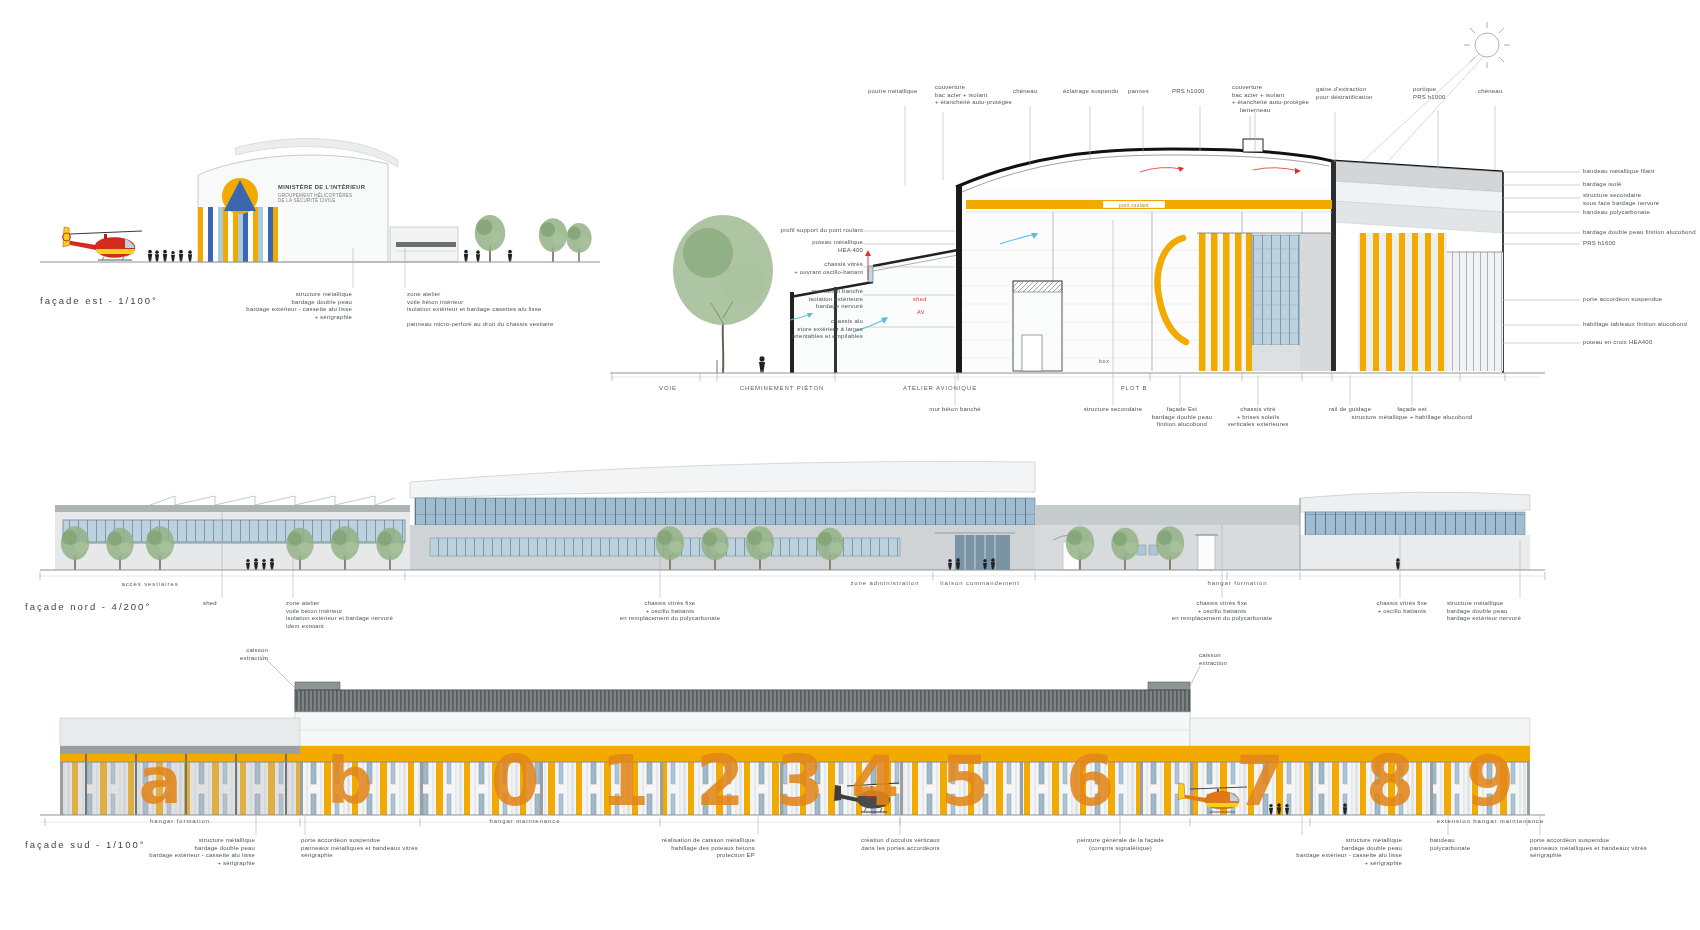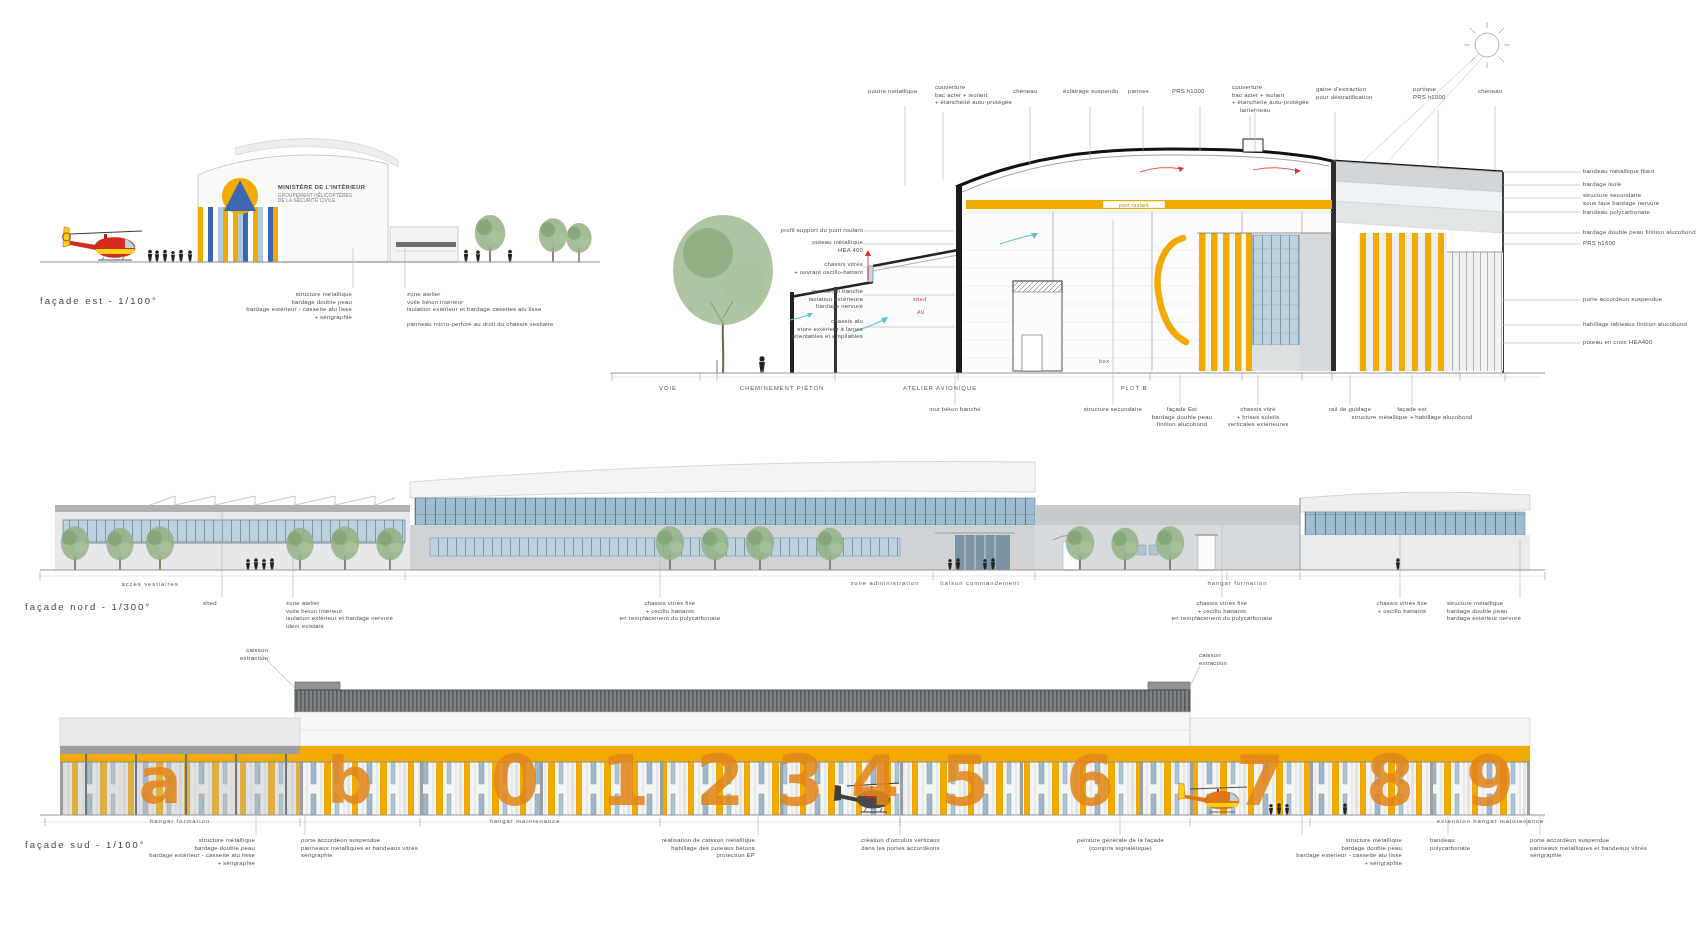--- a/index.html
+++ b/index.html
@@ -486,21 +486,21 @@
     <g stroke="#B0B4B6" stroke-width="0.6">
       <line x1="207" y1="70" x2="207" y2="158"></line>
         <line x1="278" y1="105" x2="278" y2="158"></line>
       <line x1="645" y1="116" x2="645" y2="158"></line>
         <line x1="1207" y1="85" x2="1207" y2="158"></line>
       <line x1="1385" y1="95" x2="1385" y2="158"></line>
         <line x1="1505" y1="100" x2="1505" y2="158"></line>
     </g>
   </svg>
 
-  <div class="ftitle" style="left:25px;top:601px">façade nord - 1/300°</div>
+  <div class="ftitle" style="left:25px;top:601px">façade nord - 4/200°</div>
   <div class="zl" style="left:95px;top:581px;width:110px">accès vestiaires</div>
   <div class="zl" style="left:820px;top:580px;width:130px">zone administration</div>
   <div class="zl" style="left:915px;top:580px;width:130px">liaison commandement</div>
   <div class="zl" style="left:1180px;top:580px;width:115px">hangar formation</div>
   <div class="ann" style="left:203px;top:600px">shed</div>
   <div class="ann" style="left:286px;top:600px">zone atelier
 voile béton intérieur
 isolation extérieur et bardage nervuré
 idem existant</div>
   <div class="ann c" style="left:600px;top:600px;width:140px">chassis vitrés fixe

